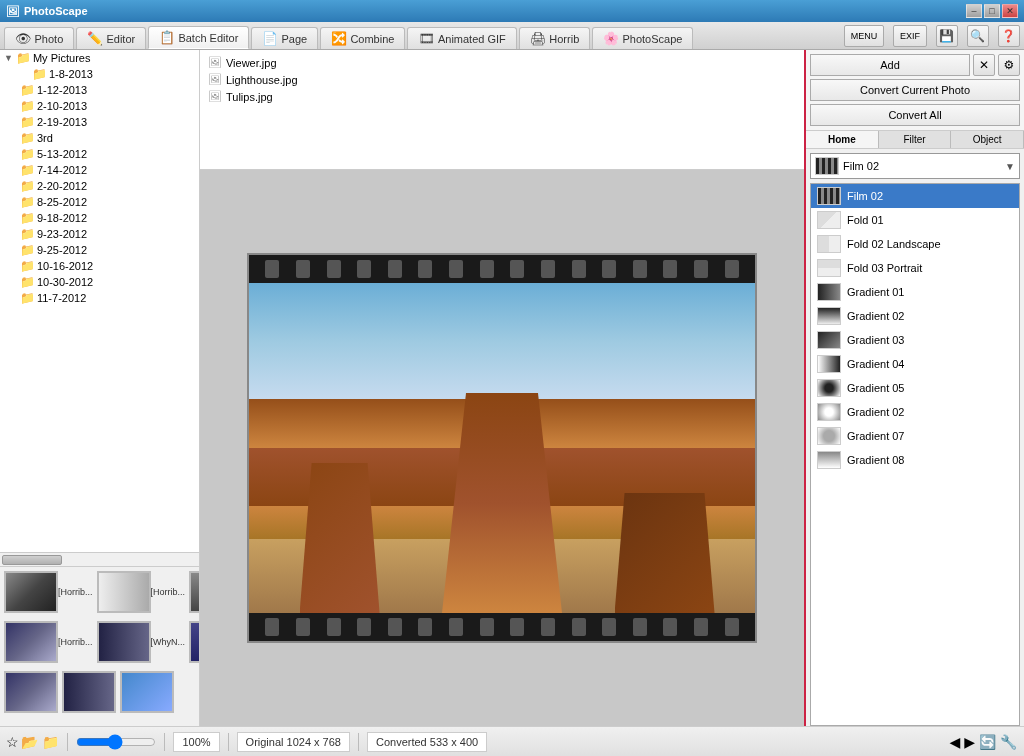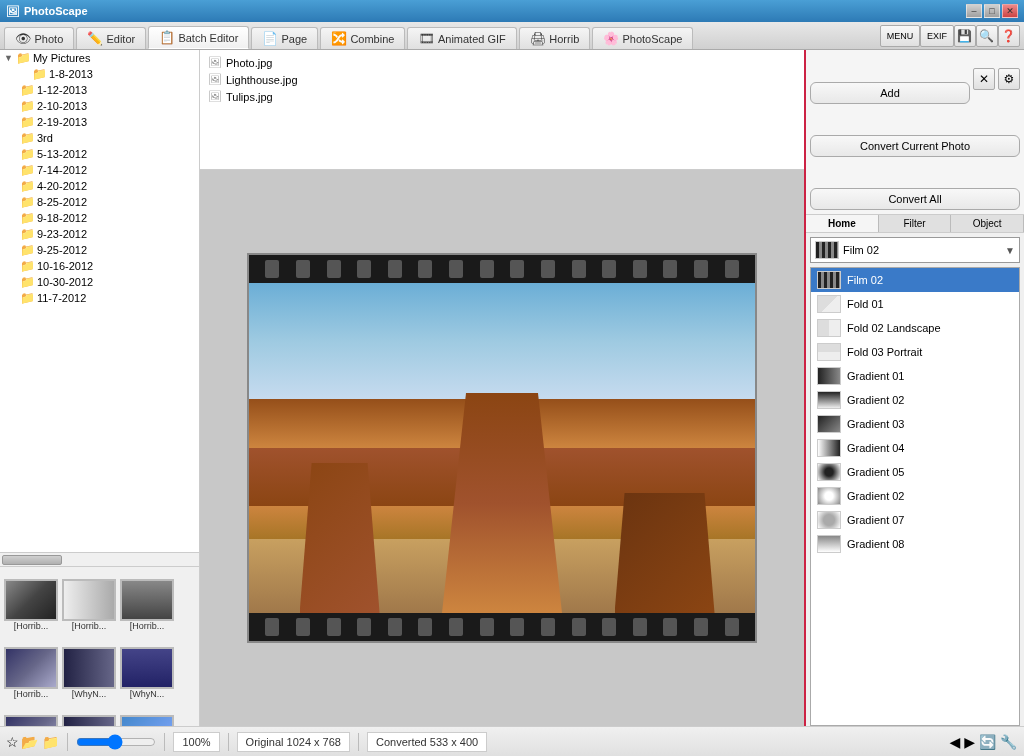--- a/index.html
+++ b/index.html
@@ -209,25 +209,24 @@
       display: flex;
       flex-direction: column;
     }
     .thumb-row {
       display: flex;
       padding: 4px;
       gap: 4px;
     }
     .thumb-item {
       display: flex;
-      flex-direction: column;
+      flex-direction: row;
       align-items: center;
       cursor: pointer;
       flex-shrink: 0;
-      margin-top: 8px;
     }
     .thumb-img {
       width: 54px; height: 42px;
       background: #888;
       border: 2px solid #bbb;
       display: flex; align-items: center; justify-content: center;
       overflow: hidden;
     }
     .thumb-label {
       font-size: 9px; color: #333; text-align: center;
@@ -252,22 +251,21 @@
       border-bottom: 1px solid #ccc;
     }
     .action-btn {
       width: 100%;
       padding: 4px 8px;
       background: linear-gradient(to bottom, #f8f8f8, #e8e8e8);
       border: 1px solid #aaa;
       cursor: pointer;
       text-align: center;
       font-size: 11px;
-      border-radius: 6px;
-      margin-top: 28px;
+      border-radius: 0;
     }
     .icon-btn {
       width: 22px; height: 22px;
       background: linear-gradient(to bottom, #f8f8f8, #e0e0e0);
       border: 1px solid #aaa;
       cursor: pointer;
       display: flex; align-items: center; justify-content: center;
       font-size: 12px;
       border-radius: 2px;
     }
@@ -403,21 +401,21 @@
   </div>
   <div class="tab">
     <span class="tab-icon">🖨</span>
     <span>Horrib</span>
   </div>
   <div class="tab">
     <span class="tab-icon">🌸</span>
     <span>PhotoScape</span>
   </div>
   <div style="flex:1"></div>
-  <div style="display:flex;gap:0;align-items:center;padding-bottom:2px;">
+  <div style="display:flex;gap:9px;align-items:center;padding-bottom:2px;">
     <div class="icon-btn" style="width:40px;font-size:9px;">MENU</div>
     <div class="icon-btn" style="width:34px;font-size:9px;">EXIF</div>
     <div class="icon-btn">💾</div>
     <div class="icon-btn">🔍</div>
     <div class="icon-btn">❓</div>
   </div>
 </div>
 
 <div class="main-content">
 
@@ -453,21 +451,21 @@
       <div class="tree-item child">
         <span class="folder-icon">📁</span>
         <span>5-13-2012</span>
       </div>
       <div class="tree-item child">
         <span class="folder-icon">📁</span>
         <span>7-14-2012</span>
       </div>
       <div class="tree-item child">
         <span class="folder-icon">📁</span>
-        <span>4-20-2012</span>
+        <span>2-20-2012</span>
       </div>
       <div class="tree-item child">
         <span class="folder-icon">📁</span>
         <span>8-25-2012</span>
       </div>
       <div class="tree-item child">
         <span class="folder-icon">📁</span>
         <span>9-18-2012</span>
       </div>
       <div class="tree-item child">
@@ -540,21 +538,21 @@
       </div>
 
     </div>
   </div>
 
   <div class="center-area">
 
     <div class="file-list">
       <div class="file-item">
         <span class="file-icon">🖼</span>
-        <span>Photo.jpg</span>
+        <span>Viewer.jpg</span>
       </div>
       <div class="file-item">
         <span class="file-icon">🖼</span>
         <span>Lighthouse.jpg</span>
       </div>
       <div class="file-item">
         <span class="file-icon">🖼</span>
         <span>Tulips.jpg</span>
       </div>
     </div>

